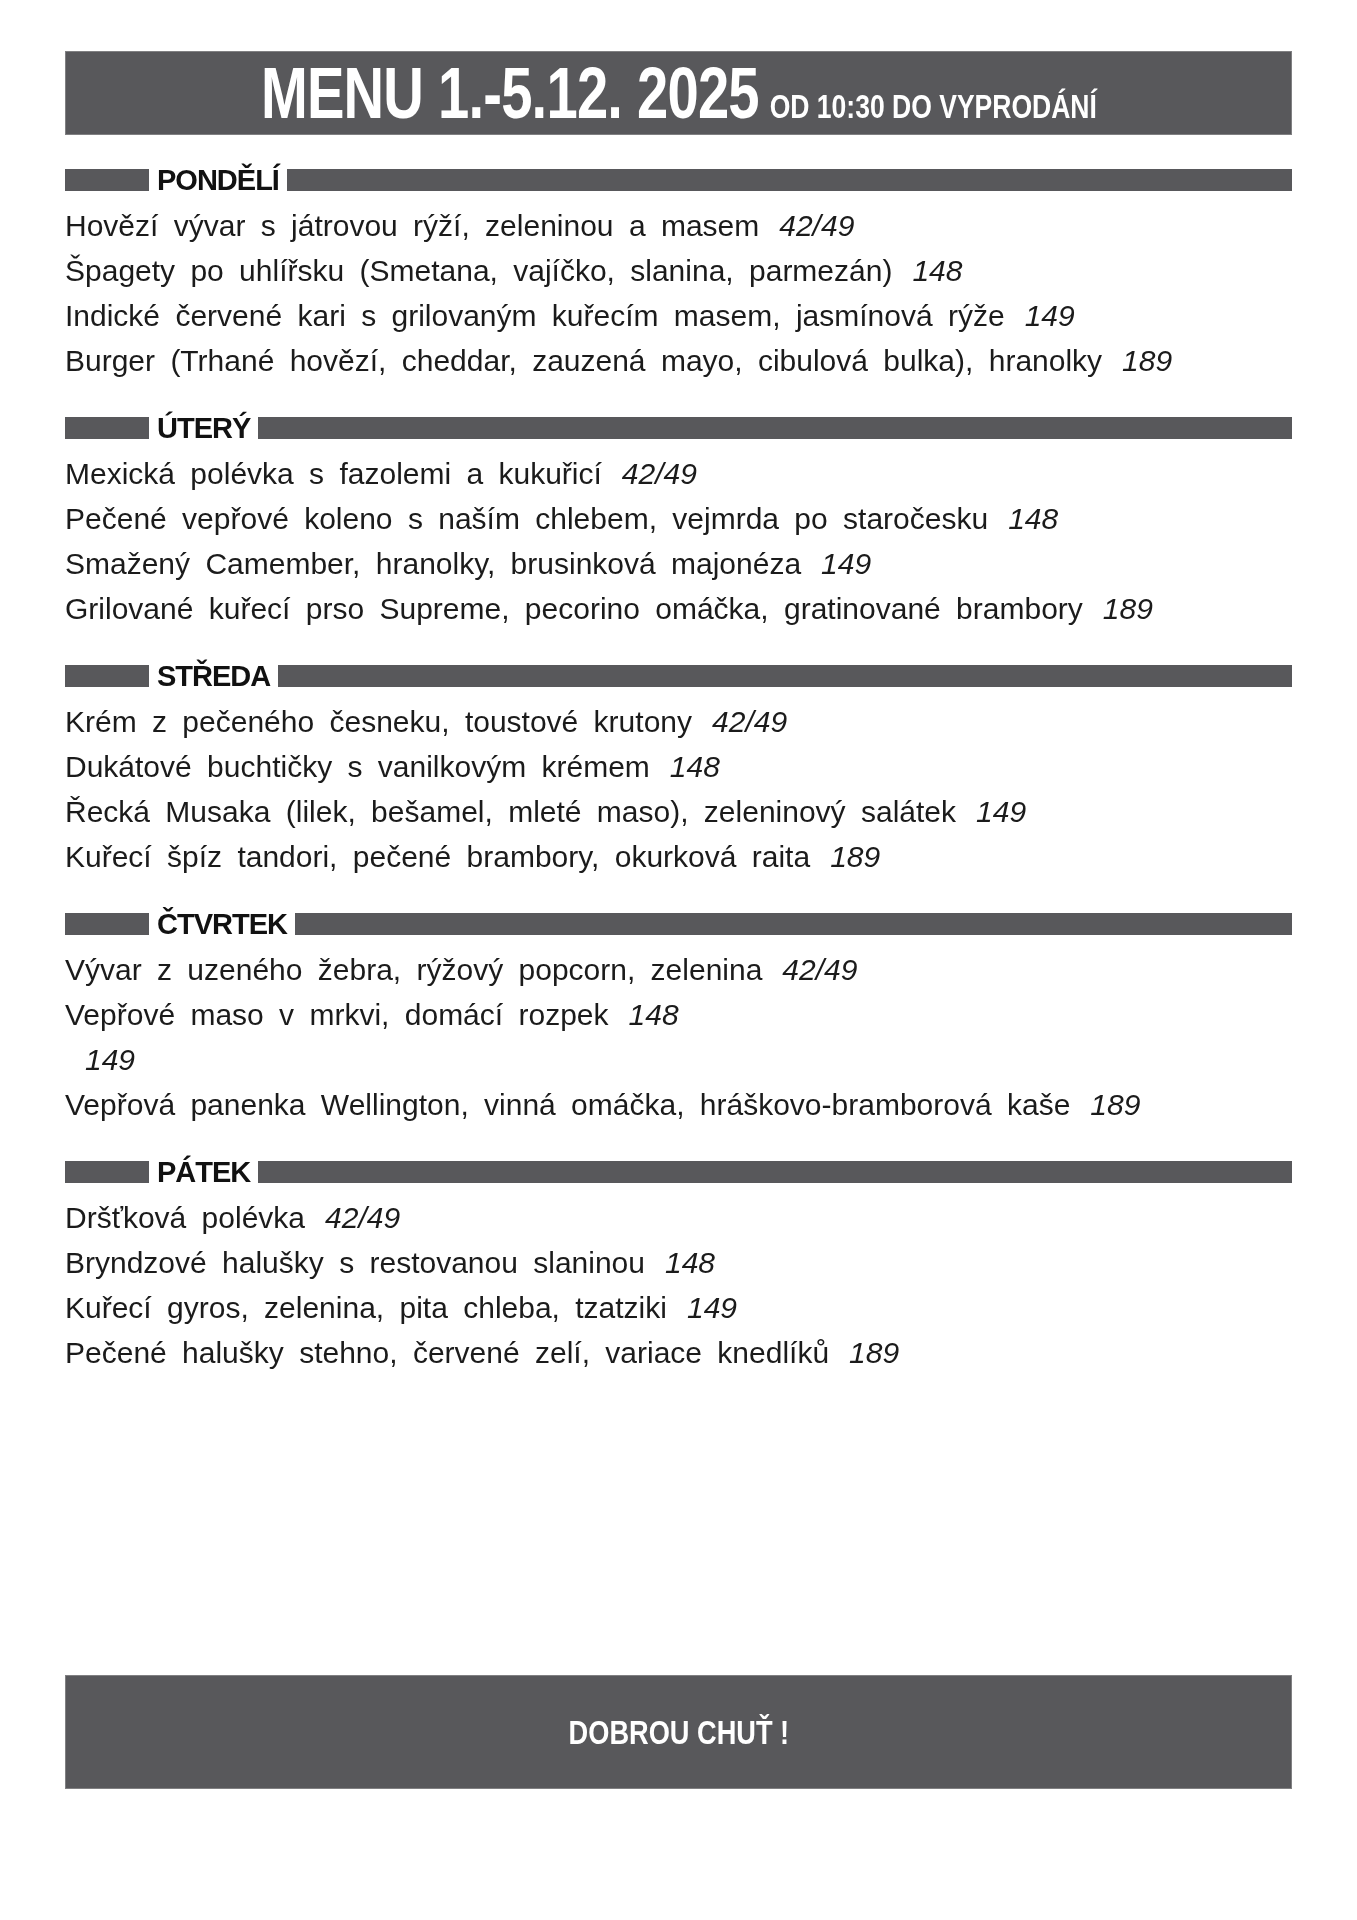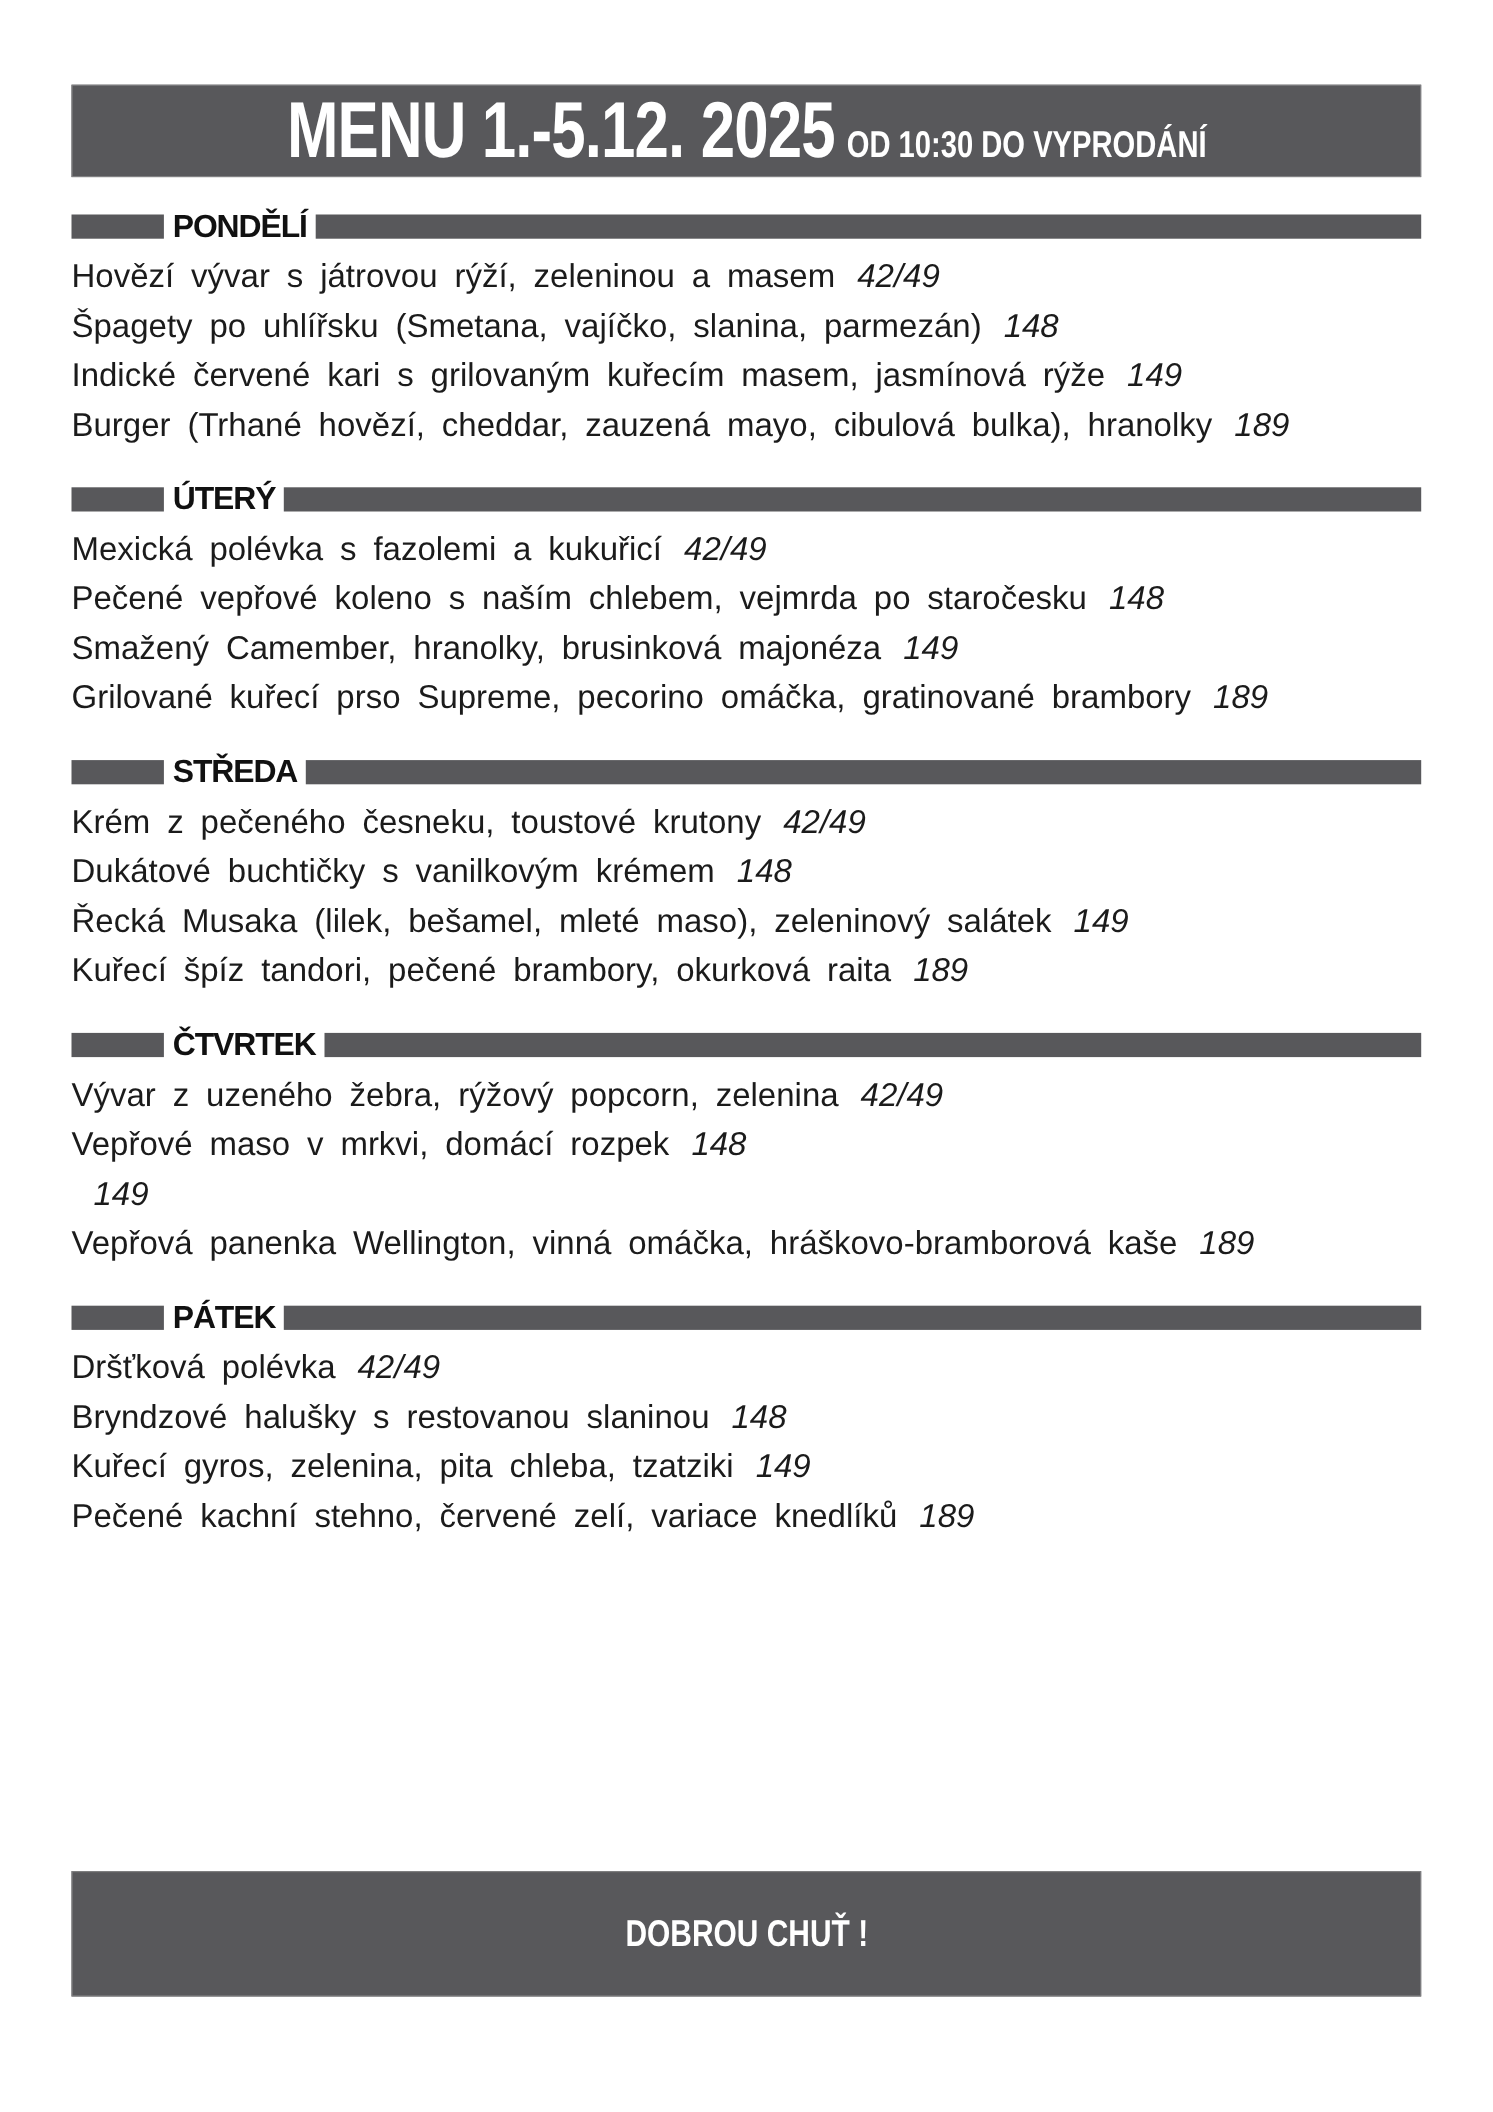--- a/index.html
+++ b/index.html
@@ -7,21 +7,21 @@
   body {
     width: 1357px;
     height: 1920px;
     font-family: "Liberation Sans", sans-serif;
     color: #1b1b1b;
     overflow: hidden;
   }
   .page {
     width: 1227px;
     margin: 0 auto;
-    padding-top: 77px;
+    padding-top: 51px;
   }
 
   
   .header-bar {
     height: 84px;
     background: #58585b;
     border: 1px solid #808082;
     display: flex;
     align-items: center;
     justify-content: center;
@@ -228,21 +228,21 @@
     </div>
     <div class="item-row">
       <span class="item-name">Bryndzové halušky s restovanou slaninou</span>
       <span class="item-price">148</span>
     </div>
     <div class="item-row">
       <span class="item-name">Kuřecí gyros, zelenina, pita chleba, tzatziki</span>
       <span class="item-price">149</span>
     </div>
     <div class="item-row">
-      <span class="item-name">Pečené kachní stehno, červené zelí, variace knedlíků</span>
+      <span class="item-name">Pečené halušky stehno, červené zelí, variace knedlíků</span>
       <span class="item-price">189</span>
     </div>
   </div>
 
   <div class="footer-bar">
     <span class="footer-text">DOBROU CHUŤ !</span>
   </div>
 
 </div>
 

